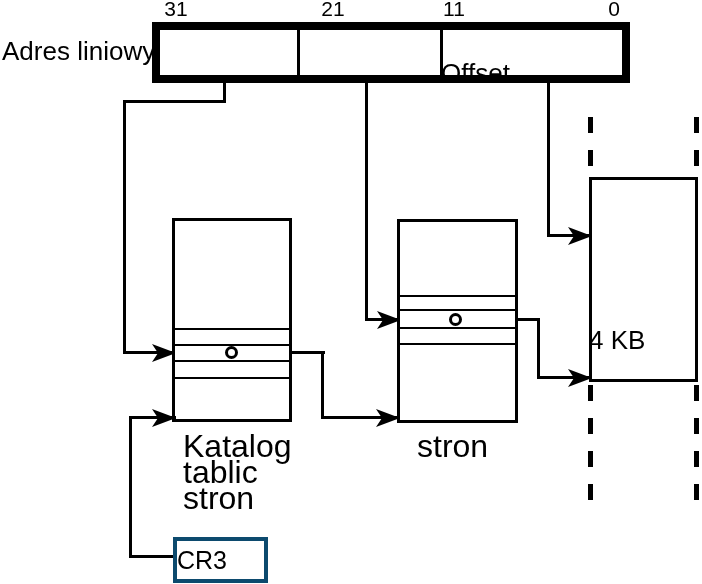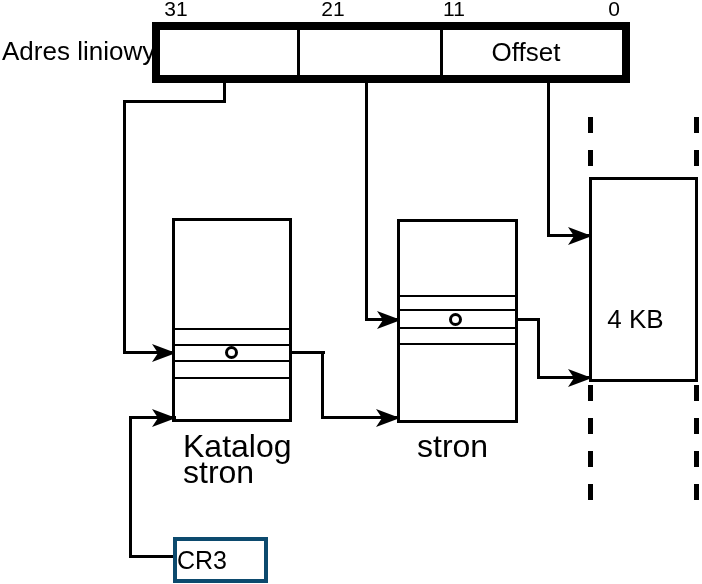--- a/index.html
+++ b/index.html
@@ -28,21 +28,21 @@
   .dash{
     position:absolute;width:5px;
     background:repeating-linear-gradient(to bottom,#000 0 16px,transparent 16px 33px);
   }
   .frame{position:absolute;border:3px solid #000;background:#fff;}
   .cr3-box{
     position:absolute;left:173px;top:537px;width:87px;height:38px;
     border:4px solid #0c4a6e;background:#fff;
     display:flex;align-items:center;justify-content:flex-start;
   }
-  .center-text{text-align:center;}
+  .center-text{text-align:left;margin-top:21px;}
   .stack{position:absolute;}
   .stack div{font-size:32px;line-height:26px;}
 </style>
 </head>
 <body>
 
 <div class="canvas">
 
   <div class="lbl big" style="left:2px;top:38px;">Adres liniowy</div>
 
@@ -128,20 +128,21 @@
 
   <div class="frame" style="left:589px;top:177px;width:103px;height:199px;"></div>
   <div class="lbl big center-text" style="left:589px;top:306px;width:93px;">4 KB</div>
 
   <div class="cr3-box">
     <span class="mid">CR3</span>
   </div>
 
   <div class="stack" style="left:183px;top:433px;">
     <div>Katalog</div>
+    <div>tablic</div>
     <div>stron</div>
   </div>
 
   <div class="stack" style="left:417px;top:433px;">
     <div>stron</div>
   </div>
 
 </div>
 
 </body></html>

